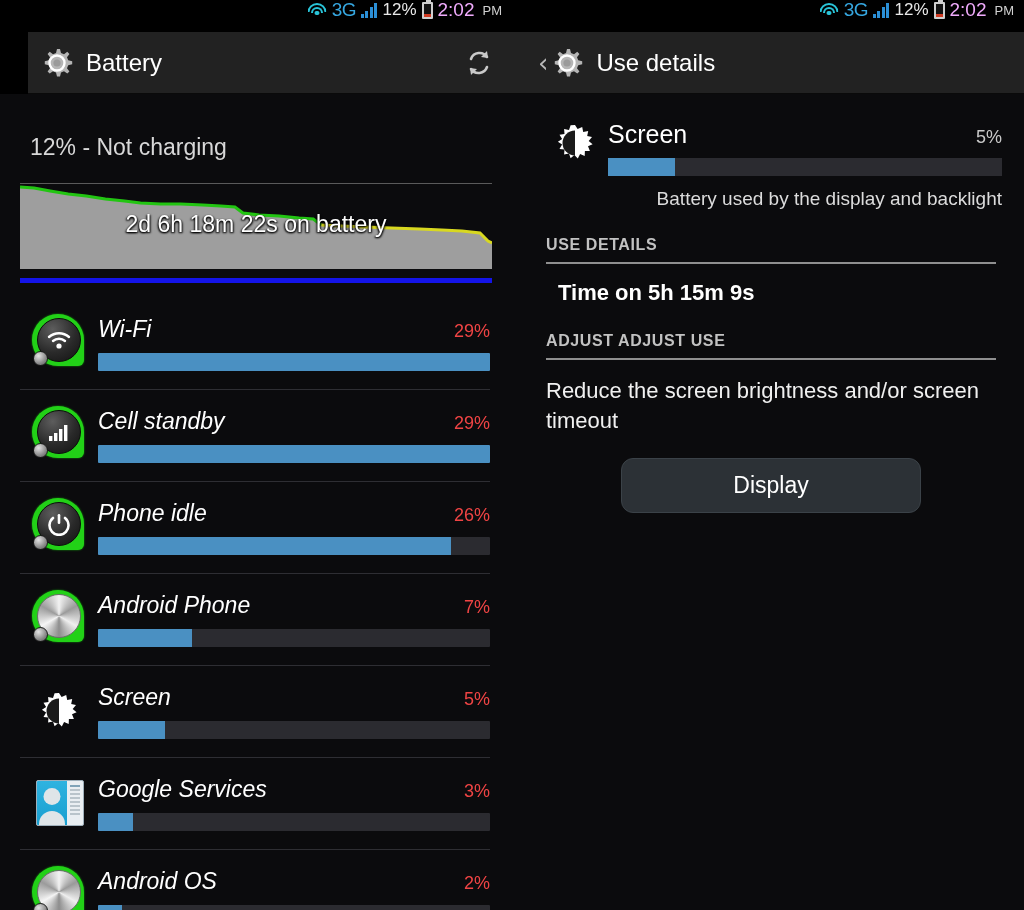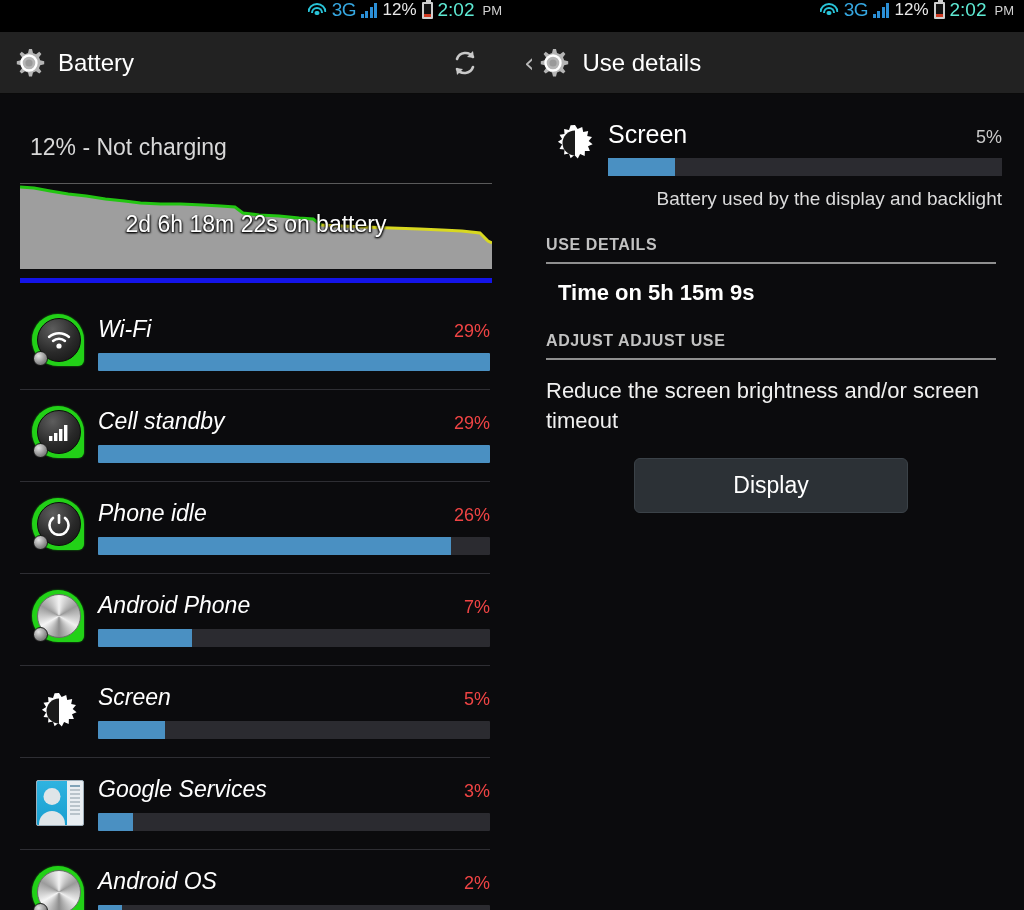--- a/index.html
+++ b/index.html
@@ -25,25 +25,25 @@
   .wifi-ic .a3 { width:5px; height:3px; top:8px; background:#29c4d8; border-radius:2px; height:4px; border:none; }
   .g3 { color:#36a7e0; font-size:19px; letter-spacing:-.5px; }
   .bars { display:flex; align-items:flex-end; gap:1.5px; height:15px; }
   .bars i { display:block; width:3px; background:#2b8fd6; }
   .bars i:nth-child(1){height:4px;} .bars i:nth-child(2){height:7px;}
   .bars i:nth-child(3){height:11px;} .bars i:nth-child(4){height:15px;}
   .pct { color:#e8e8e8; font-size:17px; }
   .batt-ic { width:11px; height:17px; border:2px solid #cfcfcf; border-radius:1px; position:relative; background:#121212; }
   .batt-ic:before { content:""; position:absolute; top:-4px; left:2px; width:5px; height:2px; background:#cfcfcf; }
   .batt-ic:after { content:""; position:absolute; bottom:0px; left:0px; right:0px; height:3px; background:#d03b23; }
-  .clock { color:#5eead4; font-size:19px;text-align:right; }
+  .clock { color:#f0abfc; font-size:19px;text-align:right; }
   .ampm { color:#d0d0d0; font-size:13px; margin-left:3px; }
 
   
-  .actionbars { flex:0 0 62px; display:flex; }
+  .actionbars { flex:0 0 62px; display:flex;padding-left:28px; }
   .actionbar { width:512px; height:62px; background:#222222; display:flex; align-items:center; padding:0 12px; border-bottom:1px solid #0a0a0a; position:relative; }
   .back-chev { color:#b9b9b9; font-size:26px; line-height:1; margin-right:2px; font-family:"DejaVu Sans", sans-serif; }
   .gear { width:34px; height:34px; position:relative; flex:0 0 34px; }
   .gear svg { display:block; }
   .ab-title { color:#ffffff; font-size:24px; margin-left:12px; font-weight:400; }
   .refresh { position:absolute; right:32px; top:50%; transform:translateY(-50%); width:30px; height:30px; }
 
   
   .content { flex:1 1 auto; display:flex; min-height:0; }
   .pane-left { width:512px; background:#0b0b0d; position:relative; overflow:hidden; }
@@ -99,21 +99,21 @@
   .rp-pct { color:#c9c9c9; font-size:18px; }
   .rp-track { margin-top:9px; height:18px; background:#2b2b30; }
   .rp-sub { margin-top:12px; color:#dcdcdc; font-size:19px; text-align:right; }
 
   .section { margin:26px 28px 0 34px; }
   .sec-head { color:#c2c2c2; font-size:16px; font-weight:bold; letter-spacing:.6px; }
   .sec-rule { margin-top:8px; height:2px; background:#8f8f8f; }
   .sec-value { margin-top:16px; color:#ffffff; font-size:22px; font-weight:bold; padding-left:12px; }
   .para { margin:16px 28px 0 34px; color:#f0f0f0; font-size:22px; line-height:30px; }
   .btn-wrap { margin:22px 28px 0 34px; display:flex; justify-content:center; }
-  .btn { background:#2c3136; border:1px solid #3b4248; color:#ffffff; font-size:23px; padding:13px 0; width:274px; text-align:center; border-radius:6px; }
+  .btn { background:#2c3136; border:1px solid #3b4248; color:#ffffff; font-size:23px; padding:13px 0; width:300px; text-align:center; border-radius:12px; }
 </style>
 </head>
 <body>
 
 <div class="screen">
 
   <div class="statusbar">
     <div class="status-half">
       <div class="status-group">
         <span class="wifi-ic">

